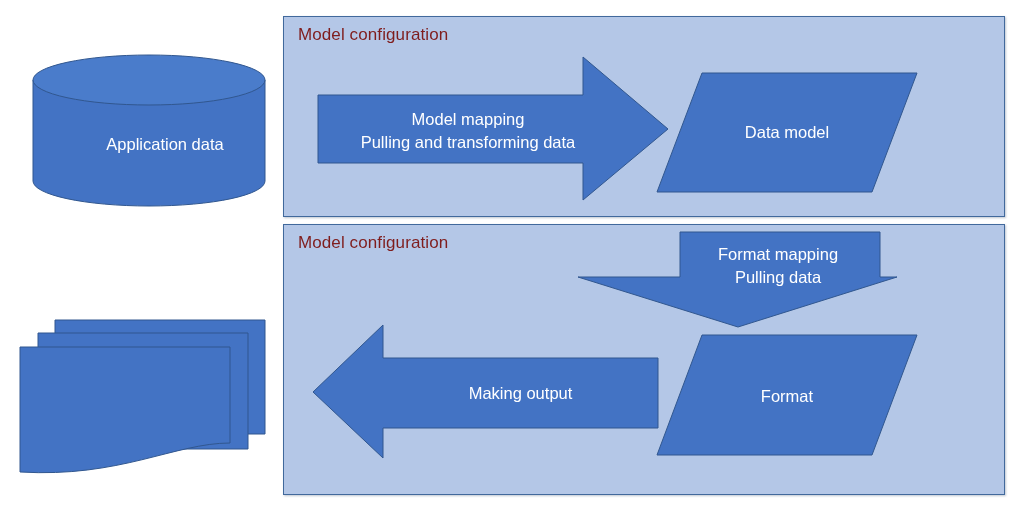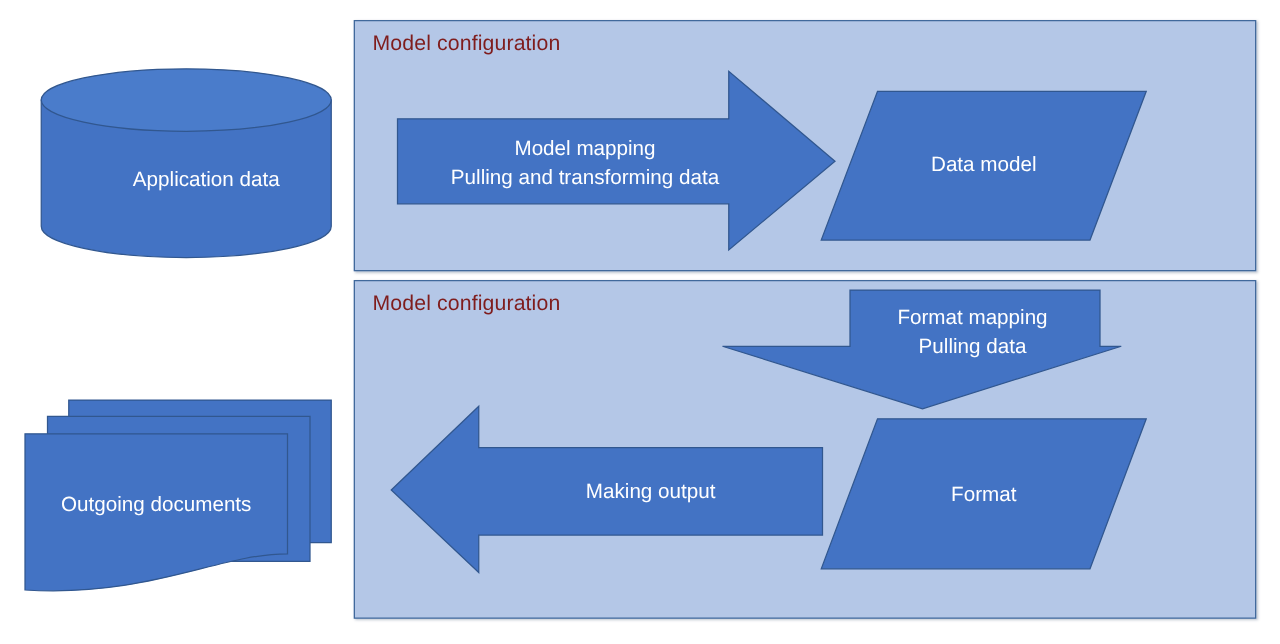--- a/index.html
+++ b/index.html
@@ -120,15 +120,14 @@
 
   <div class="shape-label" style="left:628px; top:243px; width:300px;">Format mapping</div>
 
   <div class="shape-label" style="left:657px; top:121px; width:260px;">Data model</div>
   <div class="shape-label" style="left:383px; top:382px; width:275px;">Making output</div>
 
   <div class="shape-label" style="left:628px; top:266px; width:300px;">Pulling data</div>
 
   <div class="shape-label" style="left:657px; top:385px; width:260px;">Format</div>
 
-  <div class="shape-label" style="left:20px; top:393px; width:210px;">Outgoing documents</div>
 
 </div>
 
 </body></html>

